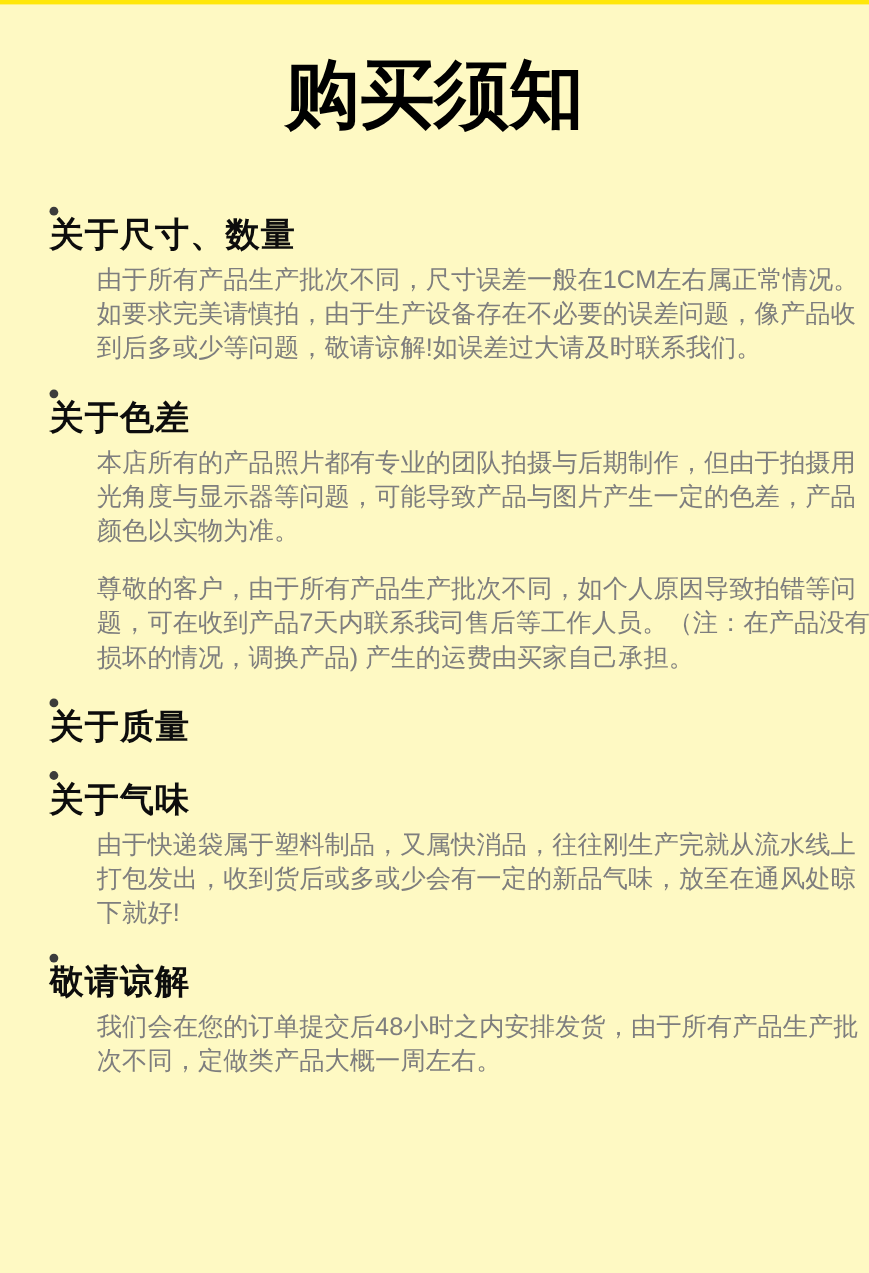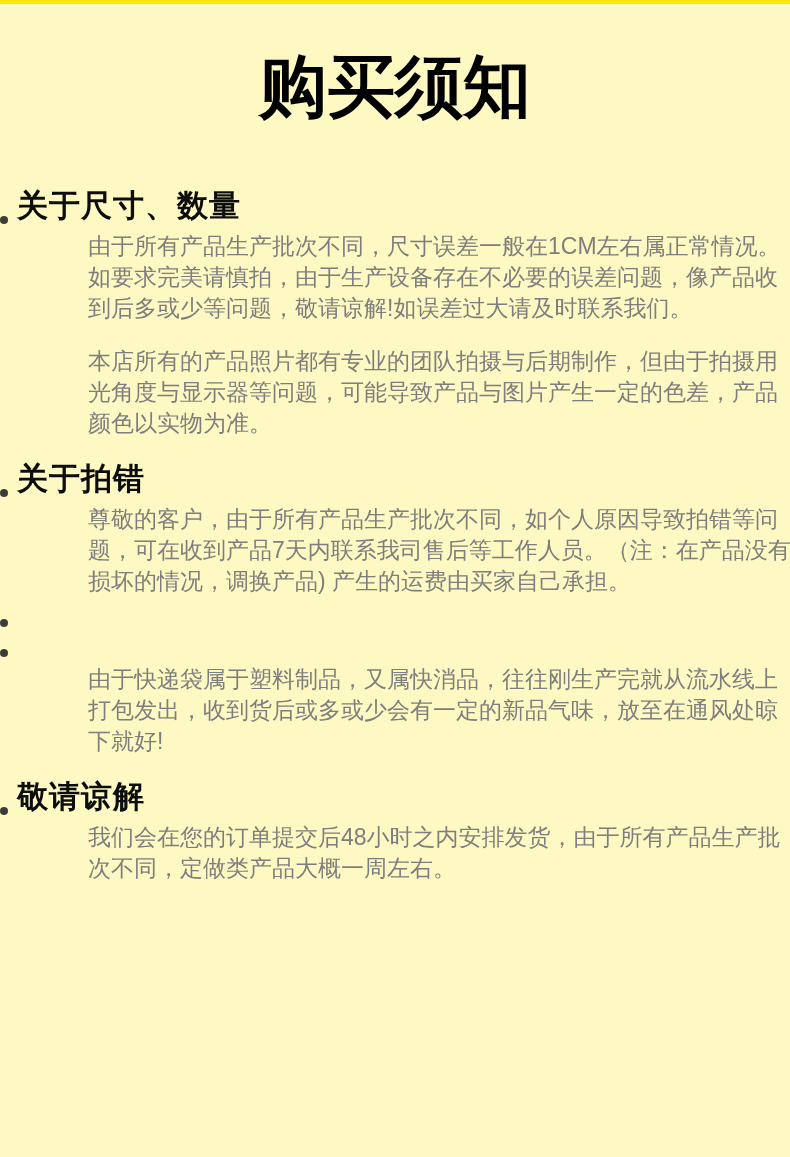--- a/index.html
+++ b/index.html
@@ -30,21 +30,23 @@
     letter-spacing: 0px;
   }
   .sections {
     margin-top: 62px;
   }
   .notice-section {
     margin-bottom: 22px;
   }
   .section-heading-row {
     display: flex;
-    align-items: flex-end;
+    align-items: flex-start;
+    padding-left: 45px;
+    flex-direction: column;
   }
   .bullet {
     flex: 0 0 auto;
     width: 8px;
     height: 8px;
     border-radius: 50%;
     background: #3c3c3c;
     margin-right: 9px;
   }
   .section-heading {
@@ -79,40 +81,42 @@
 
     <section class="notice-section">
       <div class="section-heading-row">
         <span class="bullet"></span>
         <h2 class="section-heading">关于尺寸、数量</h2>
       </div>
       <p class="section-body">由于所有产品生产批次不同，尺寸误差一般在1CM左右属正常情况。如要求完美请慎拍，由于生产设备存在不必要的误差问题，像产品收到后多或少等问题，敬请谅解!如误差过大请及时联系我们。</p>
     </section>
 
     <section class="notice-section">
+      <div class="section-heading-row">
+        <span class="bullet"></span>
+        <h2 class="section-heading">关于色差</h2>
+      </div>
       <p class="section-body">本店所有的产品照片都有专业的团队拍摄与后期制作，但由于拍摄用光角度与显示器等问题，可能导致产品与图片产生一定的色差，产品颜色以实物为准。</p>
     </section>
 
     <section class="notice-section">
-      <div class="section-heading-row">
-        <span class="bullet"></span>
-        <h2 class="section-heading">关于拍错</h2>
-      </div>
       <p class="section-body">尊敬的客户，由于所有产品生产批次不同，如个人原因导致拍错等问题，可在收到产品7天内联系我司售后等工作人员。（注：在产品没有损坏的情况，调换产品) 产生的运费由买家自己承担。</p>
     </section>
 
     <section class="notice-section">
       <div class="section-heading-row">
         <span class="bullet"></span>
+        <h2 class="section-heading">关于质量</h2>
       </div>
     </section>
 
     <section class="notice-section">
       <div class="section-heading-row">
         <span class="bullet"></span>
+        <h2 class="section-heading">关于气味</h2>
       </div>
       <p class="section-body">由于快递袋属于塑料制品，又属快消品，往往刚生产完就从流水线上打包发出，收到货后或多或少会有一定的新品气味，放至在通风处晾下就好!</p>
     </section>
 
     <section class="notice-section">
       <div class="section-heading-row">
         <span class="bullet"></span>
         <h2 class="section-heading">敬请谅解</h2>
       </div>
       <p class="section-body">我们会在您的订单提交后48小时之内安排发货，由于所有产品生产批次不同，定做类产品大概一周左右。</p>

